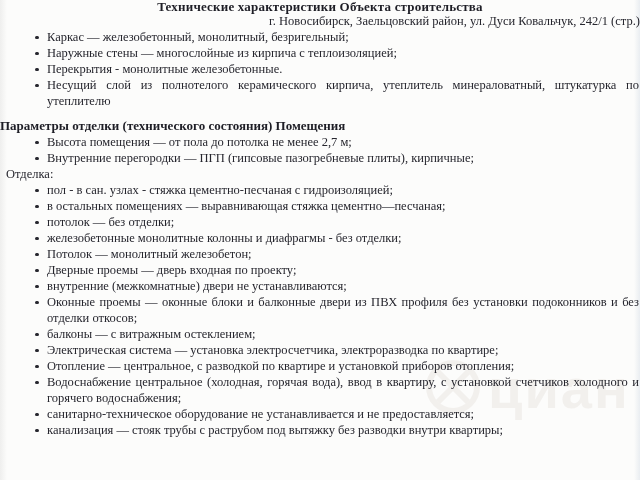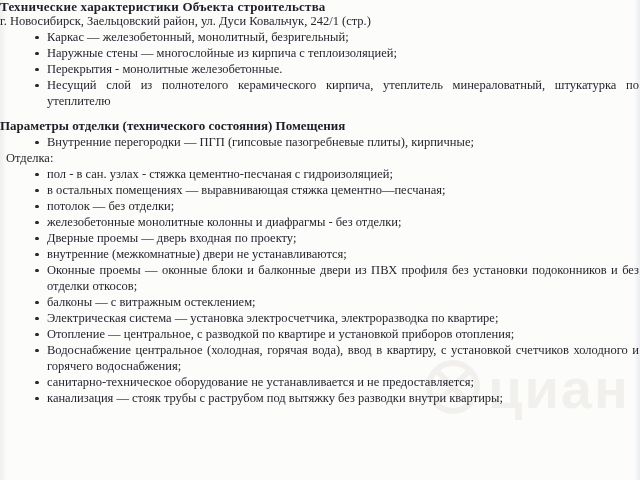--- a/index.html
+++ b/index.html
@@ -34,27 +34,27 @@
   .watermark .wm-emblem { flex: 0 0 auto; margin-right: 6px; }
   .watermark .wm-text {
     font-size: 56px; font-weight: bold; letter-spacing: 2px;
     font-family: "Liberation Sans", sans-serif;
     white-space: nowrap; line-height: 74px;
   }
   .page { position: relative; z-index: 1; padding-top: 0; }
   .doc-title {
     margin: -1px 0 0 0;
     font-size: 13px; font-weight: bold;
-    line-height: 15px;
+    text-align: center; line-height: 15px;
     letter-spacing: 0.2px;
     color: #1e1e26;
   }
   .doc-address {
     margin: 0;
-    font-size: 12.5px; text-align: left; line-height: 15px;
+    font-size: 12.5px; text-align: right; line-height: 15px;
   }
   ul.spec-list {
     list-style: none;
     margin: 0; padding: 0 1px 0 33px;
   }
   ul.spec-list li {
     position: relative;
     padding-left: 14px;
     font-size: 12.5px;
     line-height: 16px;
@@ -100,30 +100,32 @@
   <ul class="spec-list">
     <li>Каркас — железобетонный, монолитный, безригельный;</li>
     <li>Наружные стены — многослойные из кирпича с теплоизоляцией;</li>
     <li>Перекрытия - монолитные железобетонные.</li>
     <li>Несущий слой из полнотелого керамического кирпича, утеплитель минераловатный, штукатурка по утеплителю</li>
   </ul>
 
   <p class="section-heading">Параметры отделки (технического состояния) Помещения</p>
 
   <ul class="spec-list">
+    <li>Высота помещения — от пола до потолка не менее 2,7 м;</li>
     <li>Внутренние перегородки — ПГП (гипсовые пазогребневые плиты), кирпичные;</li>
   </ul>
 
   <p class="finishing-label">Отделка:</p>
 
   <ul class="spec-list">
     <li>пол - в сан. узлах - стяжка цементно-песчаная с гидроизоляцией;</li>
     <li>в остальных  помещениях — выравнивающая стяжка цементно—песчаная;</li>
     <li>потолок — без отделки;</li>
     <li>железобетонные монолитные колонны и диафрагмы - без отделки;</li>
+    <li>Потолок — монолитный железобетон;</li>
     <li>Дверные проемы — дверь входная по проекту;</li>
     <li>внутренние (межкомнатные) двери не устанавливаются;</li>
     <li>Оконные проемы — оконные блоки и балконные двери из ПВХ профиля без  установки подоконников и без отделки откосов;</li>
     <li>балконы — с витражным остеклением;</li>
     <li>Электрическая система — установка электросчетчика, электроразводка по квартире;</li>
     <li>Отопление — центральное, с разводкой по квартире и установкой приборов отопления;</li>
     <li>Водоснабжение центральное (холодная, горячая вода), ввод в квартиру, с установкой счетчиков холодного и горячего водоснабжения;</li>
     <li>санитарно-техническое оборудование не устанавливается и не предоставляется;</li>
     <li>канализация — стояк трубы с раструбом под вытяжку без разводки внутри квартиры;</li>
   </ul>

